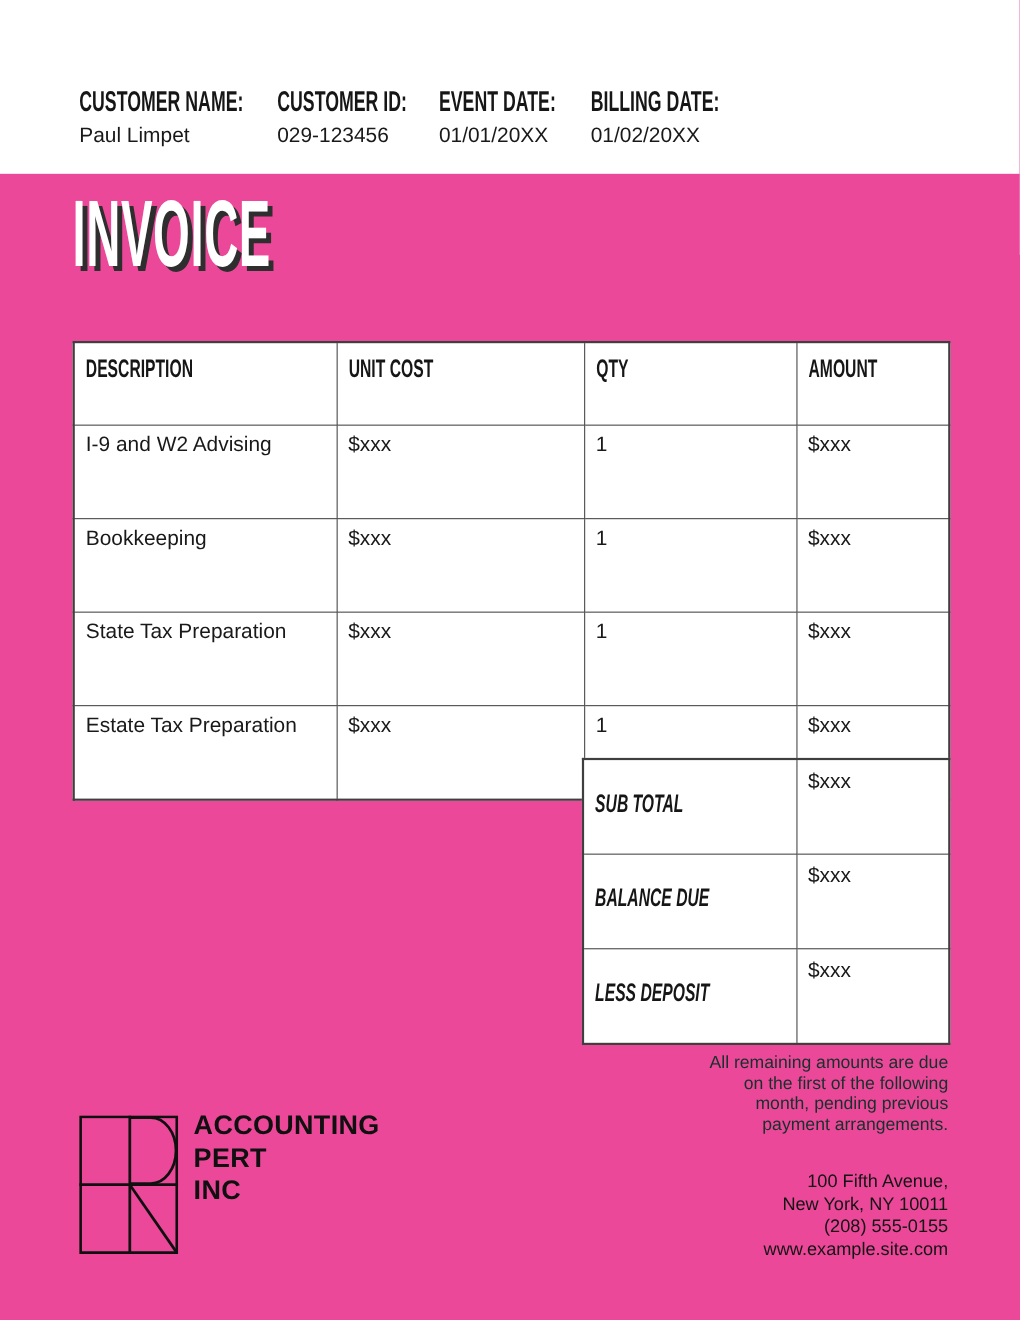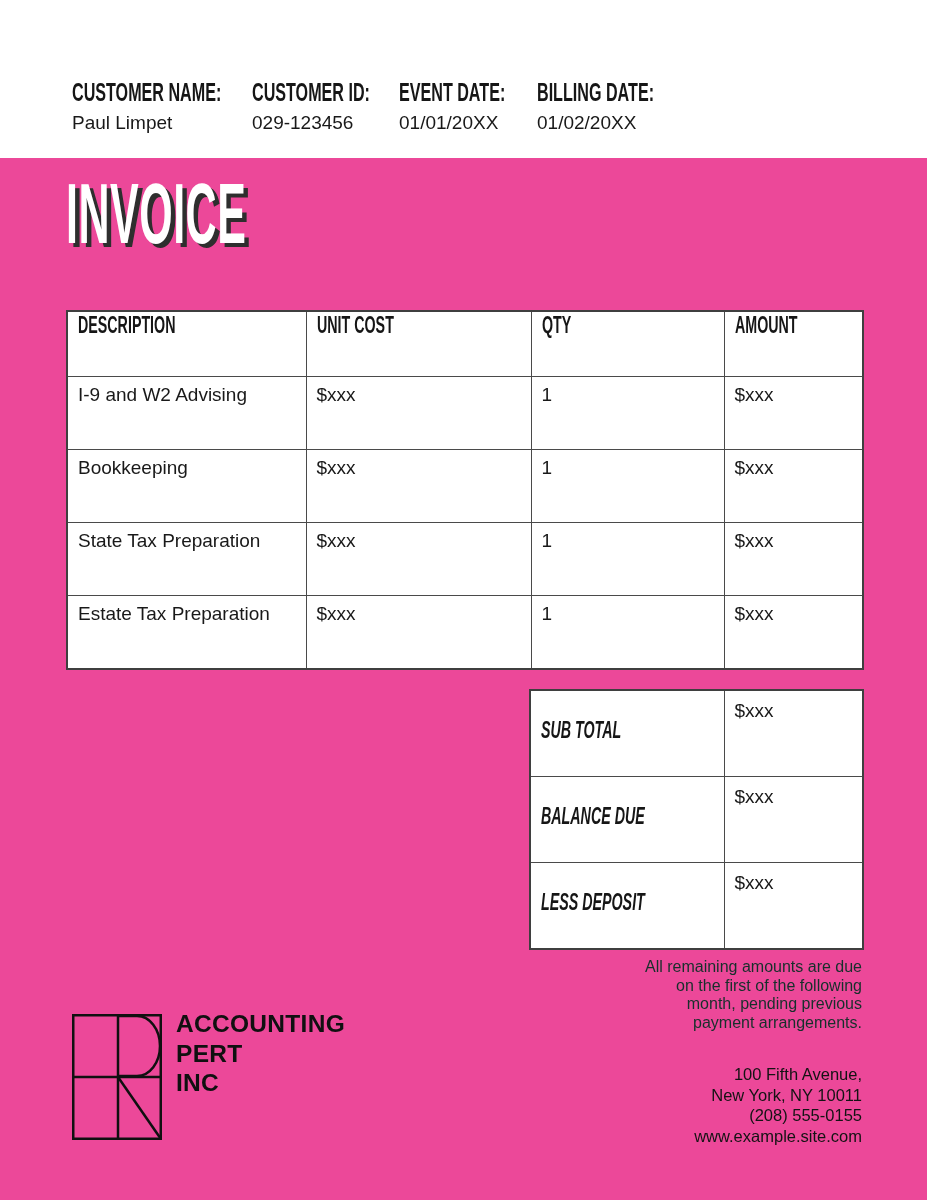--- a/index.html
+++ b/index.html
@@ -54,23 +54,23 @@
     position: absolute; top: 310px; left: 66px;
     width: 796px;
     border: 2px solid #3f3f3f;
   }
   .items-table th, .items-table td {
     border: 1.5px solid #4a4a4a;
     vertical-align: top;
     text-align: left;
     padding: 0;
   }
-  .items-table th { height: 62px; padding: 2px 10px 0 10px; }
+  .items-table th { height: 62px; padding: 12px 10px 0 10px; }
   .items-table th .cond { font-size: 23px; line-height: 23px; }
-  .items-table td { height: 62px; padding: 6px 10px 4px 10px; }
+  .items-table td { height: 62px; padding: 6px 10px 16px 10px; }
   .cell-text { font-size: 19px; line-height: 24px; color: #191919; }
   .summary-table {
     position: absolute; top: 689px; left: 529px;
     width: 333px;
     border: 2px solid #3f3f3f;
   }
   .summary-table td {
     border: 1.5px solid #4a4a4a;
     vertical-align: top;
     text-align: left;

